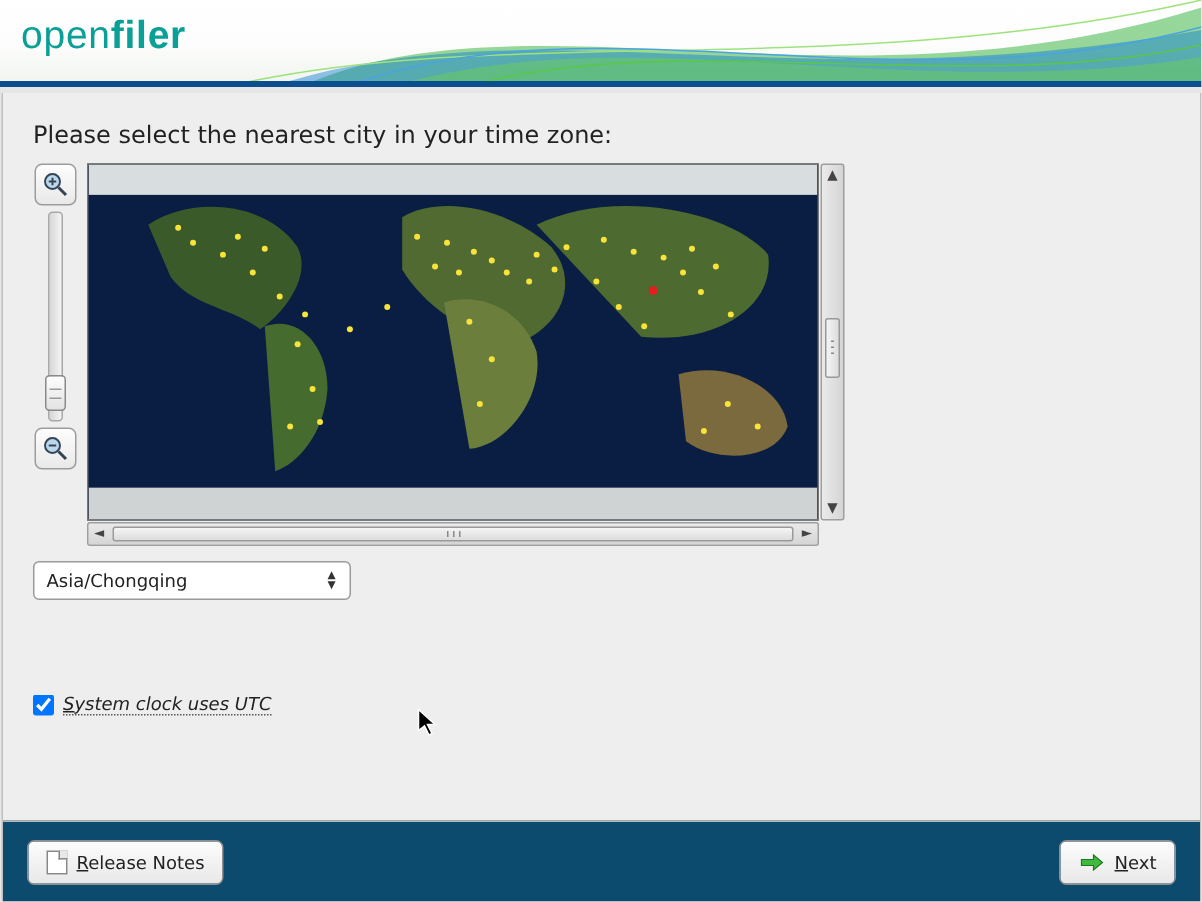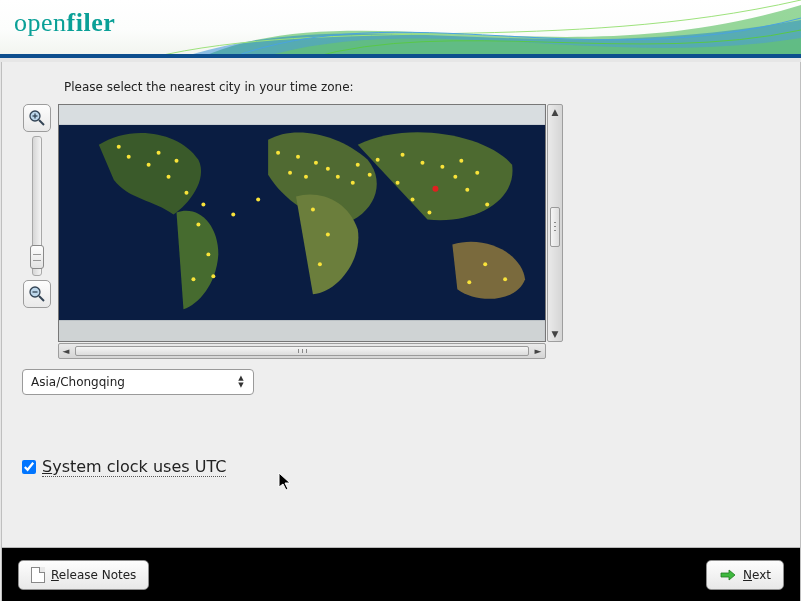--- a/index.html
+++ b/index.html
@@ -25,21 +25,21 @@
 }
 .header-swirls {
   position: absolute;
   inset: 0;
   pointer-events: none;
 }
 .logo {
   position: absolute;
   left: 14px;
   top: 8px;
-  font-family: Liberation Serif, serif;
+  font-family: Liberation Sans, sans-serif;
   font-size: 26px;
   font-weight: 400;
   color: #0aa097;
   letter-spacing: 0.5px;
 }
 .logo b { font-weight: 700; }
 
 .content {
   position: absolute;
   left: 1px;
@@ -49,23 +49,22 @@
   background: #eeeeee;
   border-left: 1px solid #bfbfbf;
   border-right: 1px solid #bfbfbf;
 }
 
 .section {
   padding: 18px 20px 0 20px;
 }
 
 .prompt {
-  font-size: 12px;
+  font-size: 16px;
   margin-bottom: 10px;
-  margin-left: 42px;
 }
 
 
 .map-wrap {
   display: flex;
   align-items: flex-start;
 }
 
 .zoom-col {
   width: 30px;
@@ -209,21 +208,21 @@
 .hscroll .thumb .gripv:nth-child(2){left:50%;}
 .hscroll .thumb .gripv:nth-child(3){left:50%;margin-left:4px;}
 
 .selected-label {
   margin-top: 14px;
   font-size: 12px;
 }
 
 .dropdown {
   margin-top: 10px;
-  width: 232px;
+  width: 212px;
   height: 26px;
   background: #fff;
   border: 1px solid #9a9a9a;
   border-radius: 4px;
   display: flex;
   align-items: center;
   padding: 0 4px 0 8px;
   cursor: pointer;
   justify-content: space-between;
 }
@@ -241,32 +240,33 @@
 }
 
 .checkbox-row {
   margin-top: 62px;
   display: flex;
   align-items: center;
   gap: 6px;
 }
 .checkbox-row input { width: 14px; height: 14px; }
 .checkbox-row label {
-  font-size: 16px;
+  font-size: 12px;
   border-bottom: 1px dotted #555;
+  font-style: italic;
 }
 .checkbox-row label .ul { text-decoration: underline; }
 
 
 .footer {
   position: absolute;
   left: 0; right: 0; bottom: 0;
   height: 54px;
   border-top: 1px solid #b8b8b8;
-  background: #000000;
+  background: #0c4a6e;
   display: flex;
   align-items: center;
   padding: 0 16px;
 }
 .btn {
   height: 30px;
   background: linear-gradient(#fdfdfd,#e8e8e8);
   border: 1px solid #8f8f8f;
   border-radius: 5px;
   display: flex;

